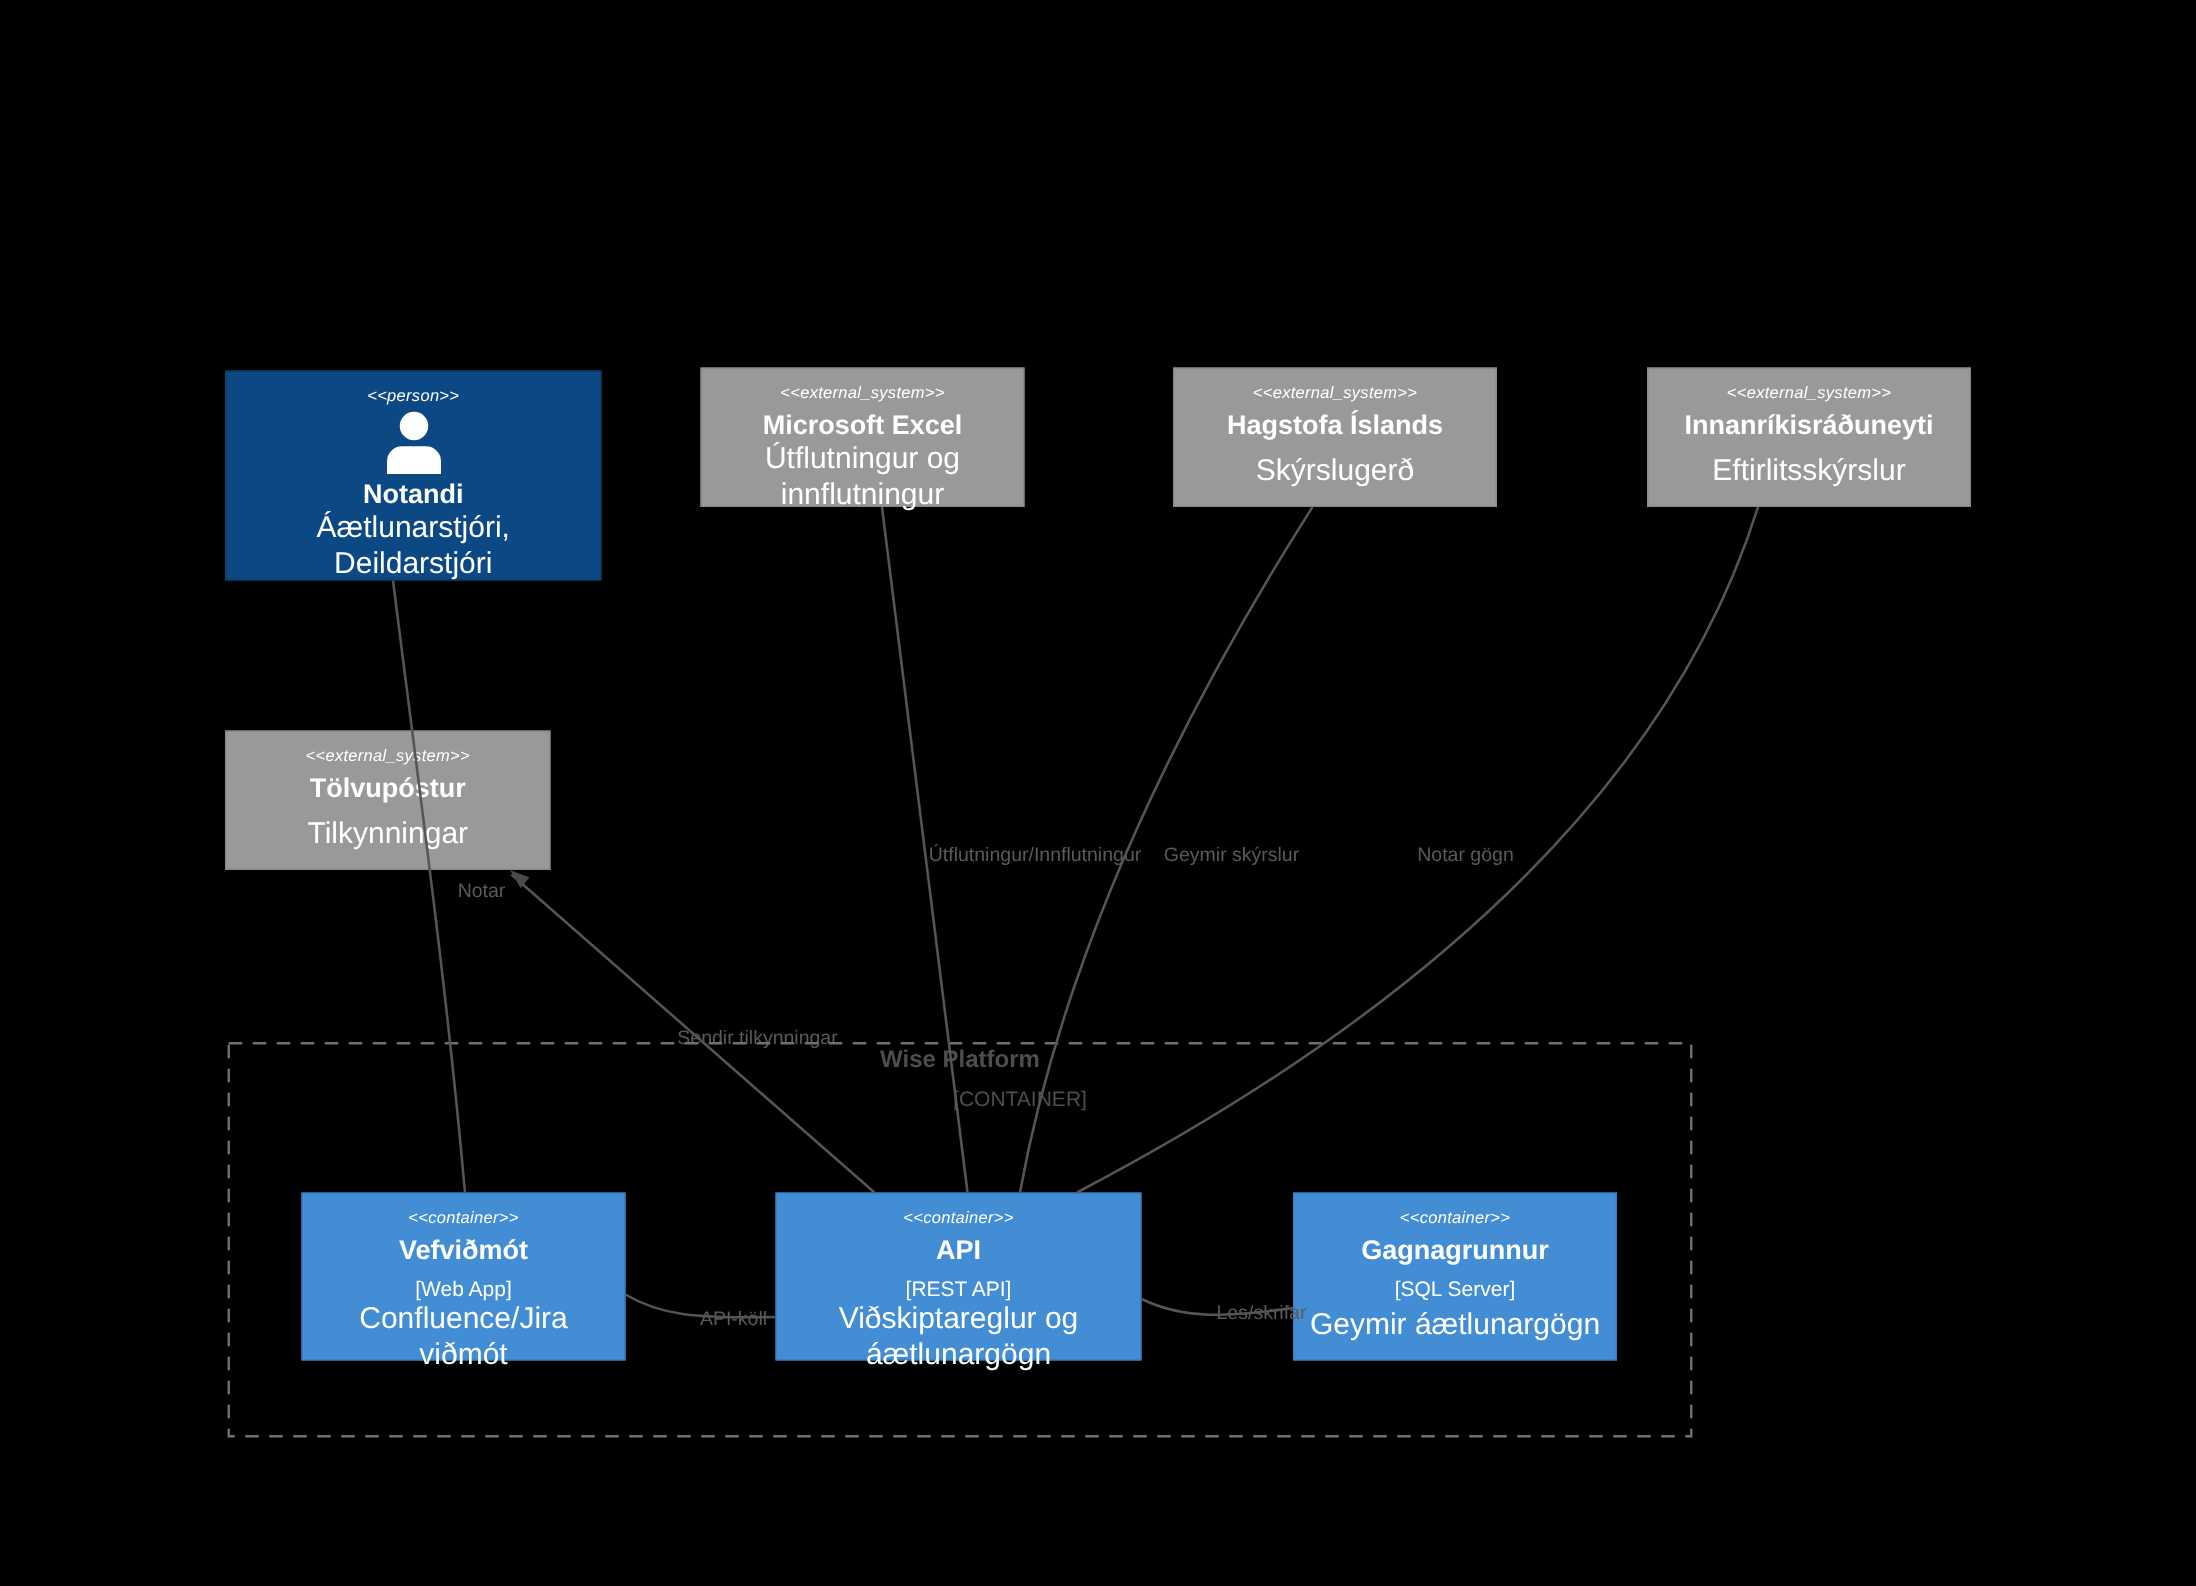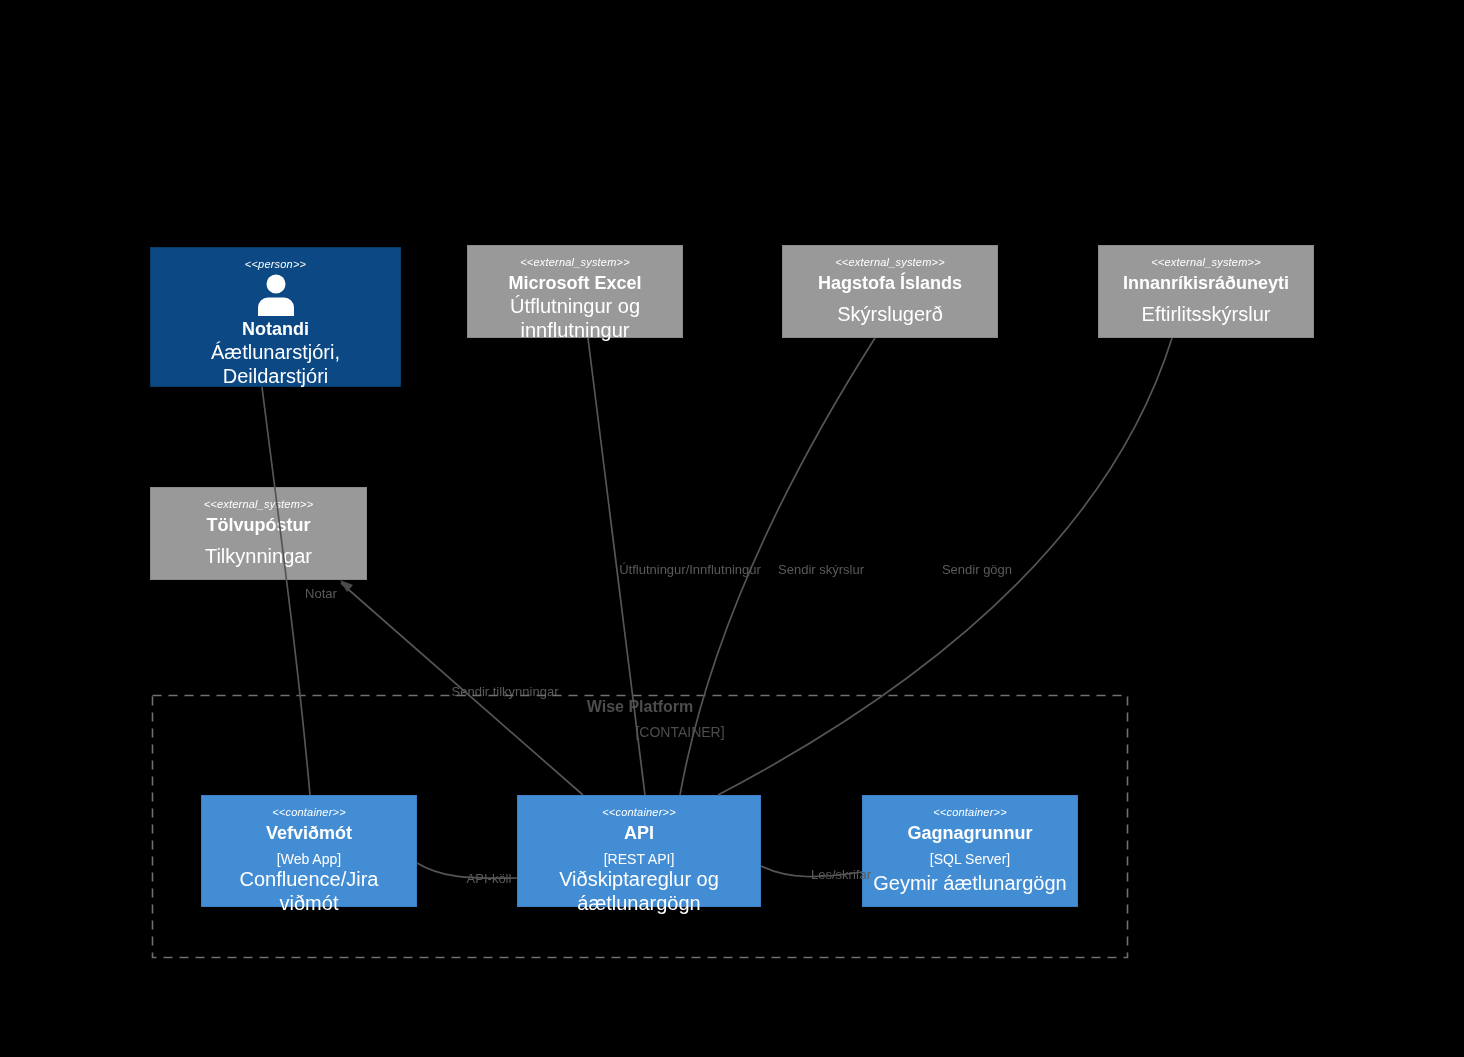--- a/index.html
+++ b/index.html
@@ -93,22 +93,22 @@
     <div class="tech">[SQL Server]</div>
     <div class="desc">Geymir áætlunargögn</div>
   </div>
 
   <div class="boundary-title" style="left:640px;top:698px">Wise Platform</div>
   <div class="boundary-subtitle" style="left:640px;top:724px">[CONTAINER]</div>
 
   <div class="edge-label" style="left:321px;top:586px">Notar</div>
   <div class="edge-label" style="left:505px;top:684px">Sendir tilkynningar</div>
   <div class="edge-label" style="left:690px;top:562px">Útflutningur/Innflutningur</div>
-  <div class="edge-label" style="left:821px;top:562px">Sendir skýrslur</div>
-  <div class="edge-label" style="left:977px;top:562px">Sendir gögn</div>
+  <div class="edge-label" style="left:821px;top:562px">Geymir skýrslur</div>
+  <div class="edge-label" style="left:977px;top:562px">Notar gögn</div>
   <div class="edge-label" style="left:489px;top:871px">API-köll</div>
   <div class="edge-label" style="left:841px;top:867px">Les/skrifar</div>
 
   <svg id="edges-svg" width="1464" height="1057" viewBox="0 0 1464 1057">
     <rect x="152.5" y="695.5" width="975" height="262" fill="none" stroke="var(--c-boundary_border)" stroke-width="1.6" stroke-dasharray="9 7"></rect>
     <path d="M 262,387 C 280,530 298,660 310,795" fill="none" stroke="var(--c-edge)" stroke-width="1.7"></path>
     <path d="M 583,795 L 341,583" fill="none" stroke="var(--c-edge)" stroke-width="1.7"></path>
     <polygon points="340,580 353,585 347,592" fill="#4a4a4a"></polygon>
     <path d="M 588,338 L 645,795" fill="none" stroke="var(--c-edge)" stroke-width="1.7"></path>
     <path d="M 875,338 Q 718,585 680,795" fill="none" stroke="var(--c-edge)" stroke-width="1.7"></path>

